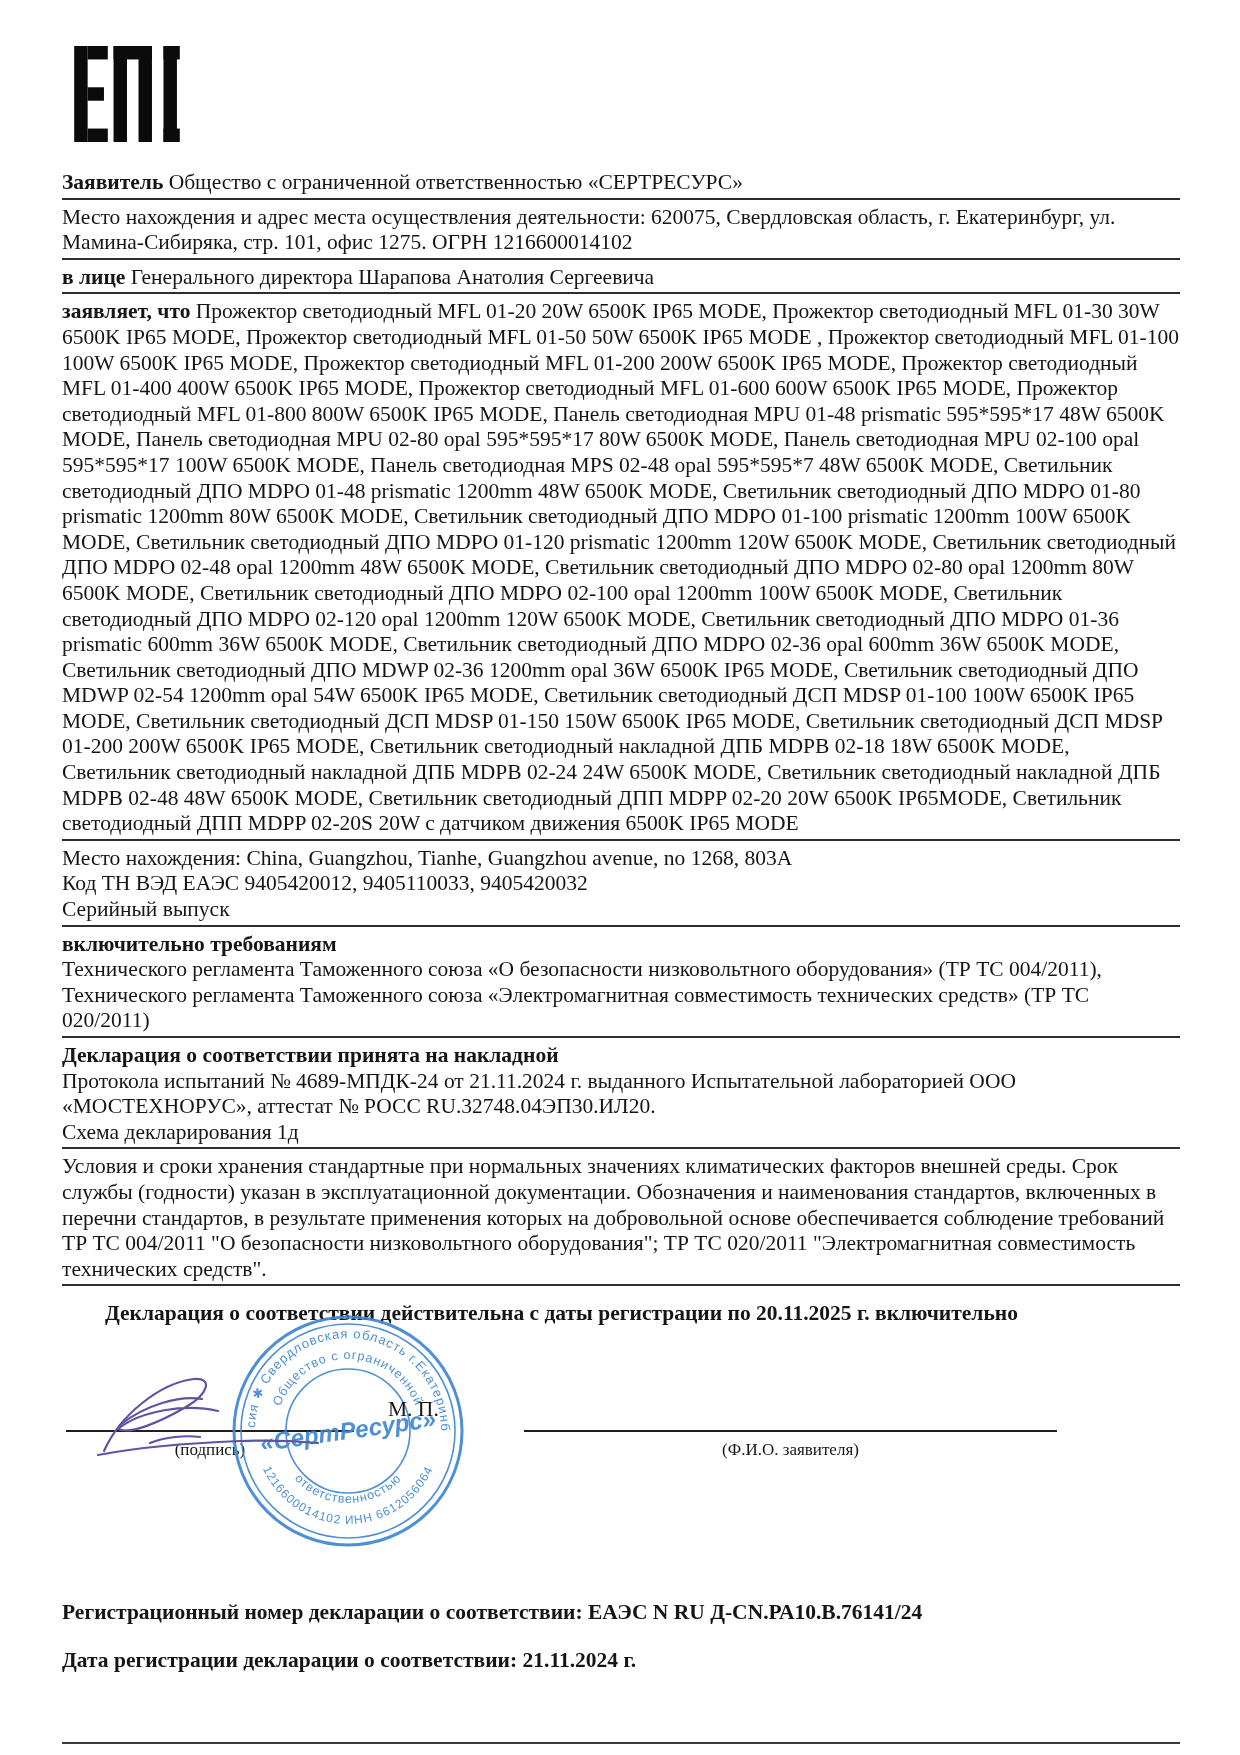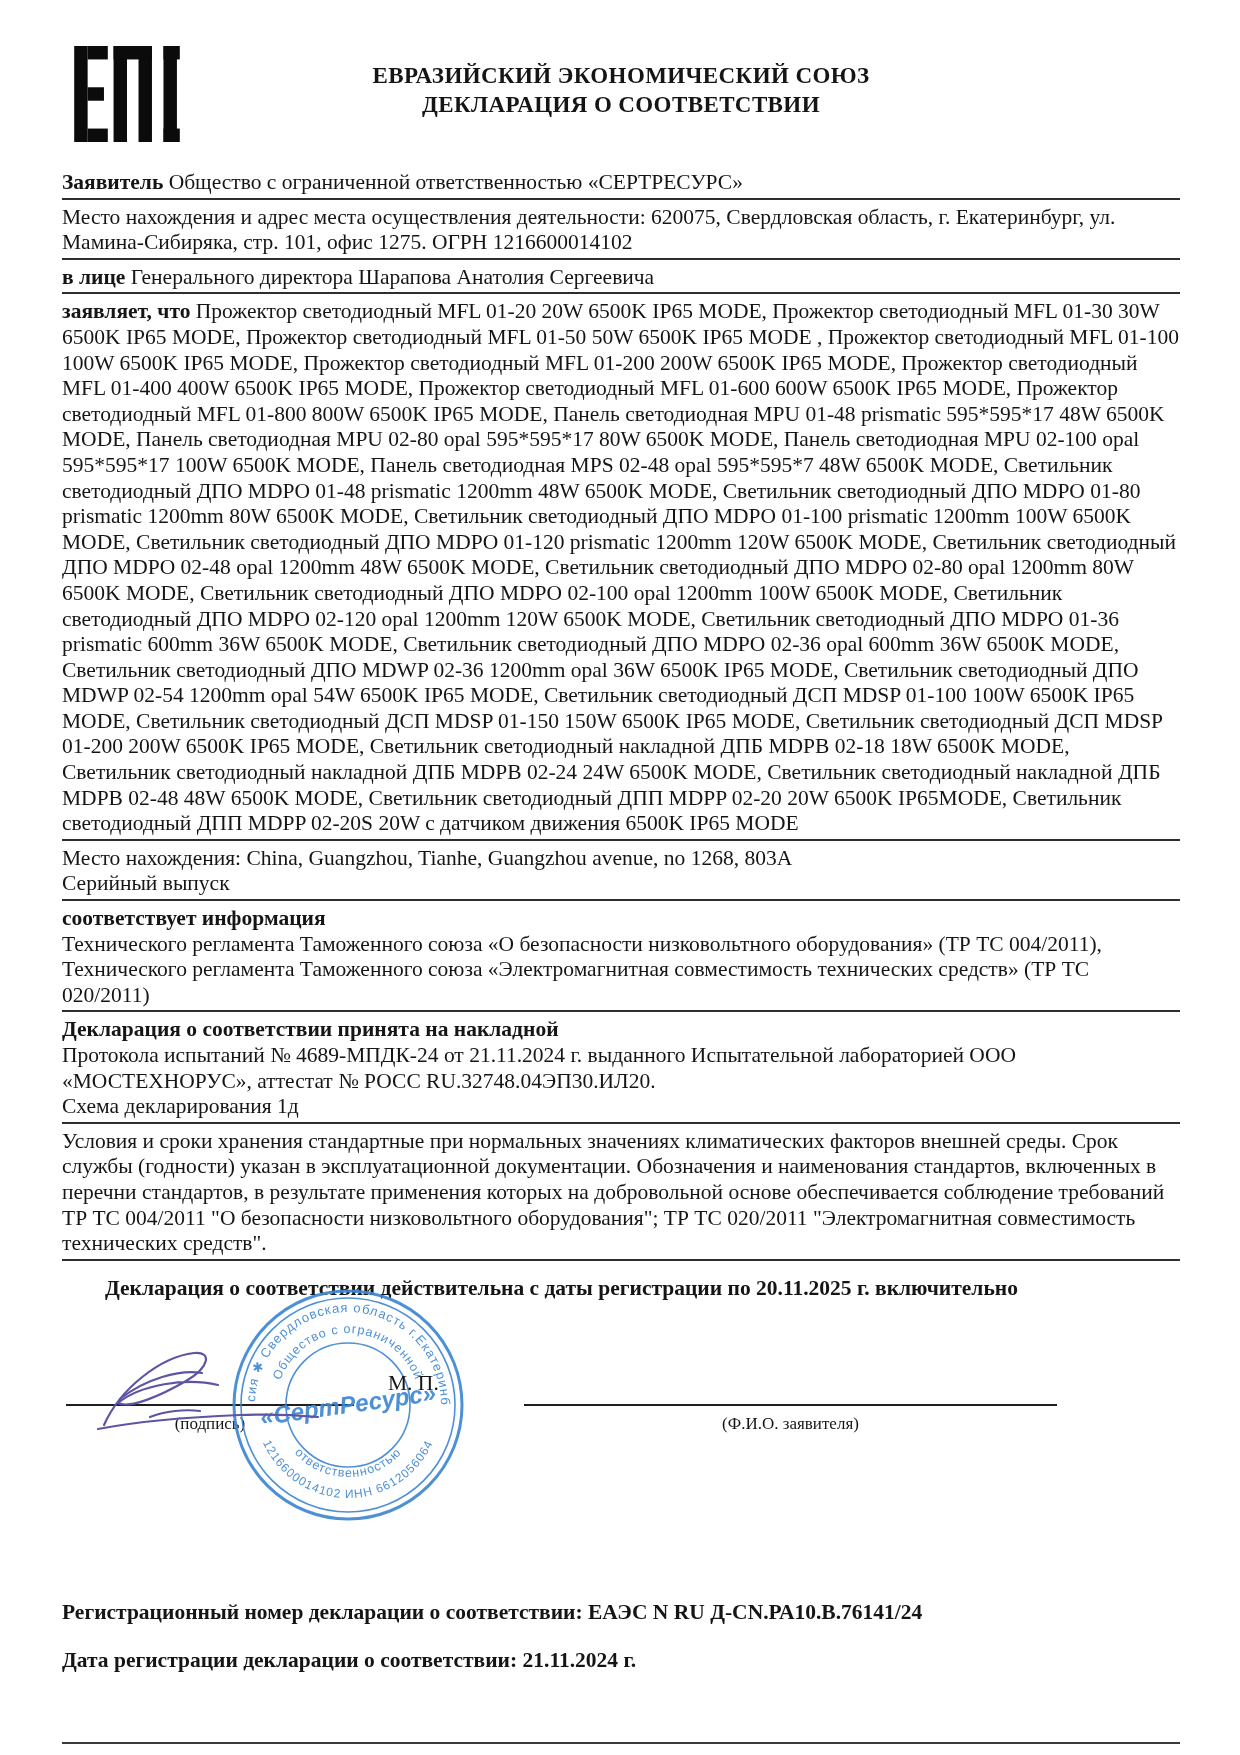--- a/index.html
+++ b/index.html
@@ -47,49 +47,46 @@
             <rect x="14" y="86" width="21" height="14"></rect>
             <rect x="41" y="0" width="14" height="100"></rect>
             <rect x="67" y="0" width="14" height="100"></rect>
             <rect x="41" y="0" width="40" height="14"></rect>
             <rect x="93" y="0" width="14" height="100"></rect>
             <rect x="93" y="0" width="17" height="14"></rect>
             <rect x="93" y="86" width="17" height="14"></rect>
           </g>
         </svg>
       </div>
-      <div class="titles">
-        <div>ЕВРАЗИЙСКИЙ ЭКОНОМИЧЕСКИЙ СОЮЗ</div>
-        <div>ДЕКЛАРАЦИЯ О СООТВЕТСТВИИ</div>
-      </div>
     </div>
 
     <div class="sec" style="padding-top:14px">
       <span class="lbl">Заявитель</span><span> Общество с ограниченной ответственностью «СЕРТРЕСУРС»</span>
     </div>
 
     <div class="sec">
       <span>Место нахождения и адрес места осуществления деятельности: 620075, Свердловская область, г. Екатеринбург, ул. Мамина-Сибиряка, стр. 101, офис 1275. ОГРН 1216600014102</span>
     </div>
 
     <div class="sec">
       <span class="lbl">в лице</span><span> Генерального директора Шарапова Анатолия Сергеевича</span>
     </div>
 
     <div class="sec">
       <span class="lbl">заявляет, что</span><span> Прожектор светодиодный MFL 01-20 20W 6500K IP65 MODE, Прожектор светодиодный MFL 01-30 30W 6500K IP65 MODE, Прожектор светодиодный MFL 01-50 50W 6500K IP65 MODE , Прожектор светодиодный MFL 01-100 100W 6500K IP65 MODE, Прожектор светодиодный MFL 01-200 200W 6500K IP65 MODE, Прожектор светодиодный MFL 01-400 400W 6500K IP65 MODE, Прожектор светодиодный MFL 01-600 600W 6500K IP65 MODE, Прожектор светодиодный MFL 01-800 800W 6500K IP65 MODE, Панель  светодиодная MPU 01-48 prismatic 595*595*17 48W 6500K MODE, Панель светодиодная MPU 02-80 opal 595*595*17 80W 6500K MODE, Панель светодиодная MPU 02-100 opal 595*595*17 100W 6500K MODE, Панель светодиодная MPS 02-48 opal 595*595*7 48W 6500K MODE, Светильник светодиодный ДПО MDPO 01-48 prismatic 1200mm 48W 6500K MODE, Светильник светодиодный ДПО MDPO 01-80 prismatic 1200mm 80W 6500K MODE, Светильник светодиодный ДПО MDPO 01-100 prismatic 1200mm 100W 6500K MODE, Светильник светодиодный ДПО MDPO 01-120 prismatic 1200mm 120W 6500K MODE, Светильник светодиодный ДПО MDPO 02-48 opal 1200mm 48W 6500K MODE, Светильник светодиодный ДПО MDPO 02-80 opal 1200mm 80W 6500K MODE, Светильник светодиодный ДПО MDPO 02-100 opal 1200mm 100W 6500K MODE, Светильник светодиодный ДПО MDPO 02-120 opal 1200mm 120W 6500K MODE, Светильник светодиодный ДПО MDPO 01-36 prismatic 600mm 36W 6500K MODE, Светильник светодиодный ДПО MDPO 02-36 opal 600mm 36W 6500K MODE, Светильник  светодиодный ДПО MDWP 02-36 1200mm opal 36W 6500K IP65 MODE, Светильник  светодиодный ДПО MDWP 02-54 1200mm opal 54W 6500K IP65 MODE, Светильник светодиодный ДСП MDSP 01-100 100W 6500K IP65 MODE, Светильник светодиодный ДСП MDSP 01-150 150W 6500K IP65 MODE, Светильник светодиодный ДСП MDSP 01-200 200W 6500K IP65 MODE, Светильник светодиодный накладной ДПБ MDPB 02-18 18W 6500K MODE, Светильник светодиодный накладной ДПБ MDPB 02-24 24W 6500K MODE, Светильник светодиодный накладной ДПБ MDPB 02-48 48W 6500K MODE, Светильник светодиодный ДПП MDPP 02-20 20W 6500K IP65MODE, Светильник светодиодный ДПП MDPP 02-20S 20W с датчиком движения 6500K IP65 MODE</span>
     </div>
 
     <div class="sec">
       <p class="mfline">Место нахождения: China, Guangzhou, Tianhe, Guangzhou avenue, no 1268, 803A</p>
+      <p class="mfline">Код ТН ВЭД ЕАЭС 9405420012, 9405110033, 9405420032</p>
       <p class="mfline">Серийный выпуск</p>
     </div>
 
     <div class="sec">
-      <div class="lbl">соответствует информация</div>
+      <div class="lbl">включительно требованиям</div>
       <div>Технического регламента Таможенного союза «О безопасности низковольтного оборудования» (ТР ТС 004/2011), Технического регламента Таможенного союза «Электромагнитная совместимость технических средств» (ТР ТС 020/2011)</div>
     </div>
 
     <div class="sec">
       <div class="lbl">Декларация о соответствии принята на накладной</div>
       <div>Протокола испытаний № 4689-МПДК-24 от 21.11.2024 г. выданного Испытательной лабораторией ООО «МОСТЕХНОРУС», аттестат № РОСС RU.32748.04ЭП30.ИЛ20.</div>
       <div>Схема декларирования 1д</div>
     </div>
 
     <div class="sec">

